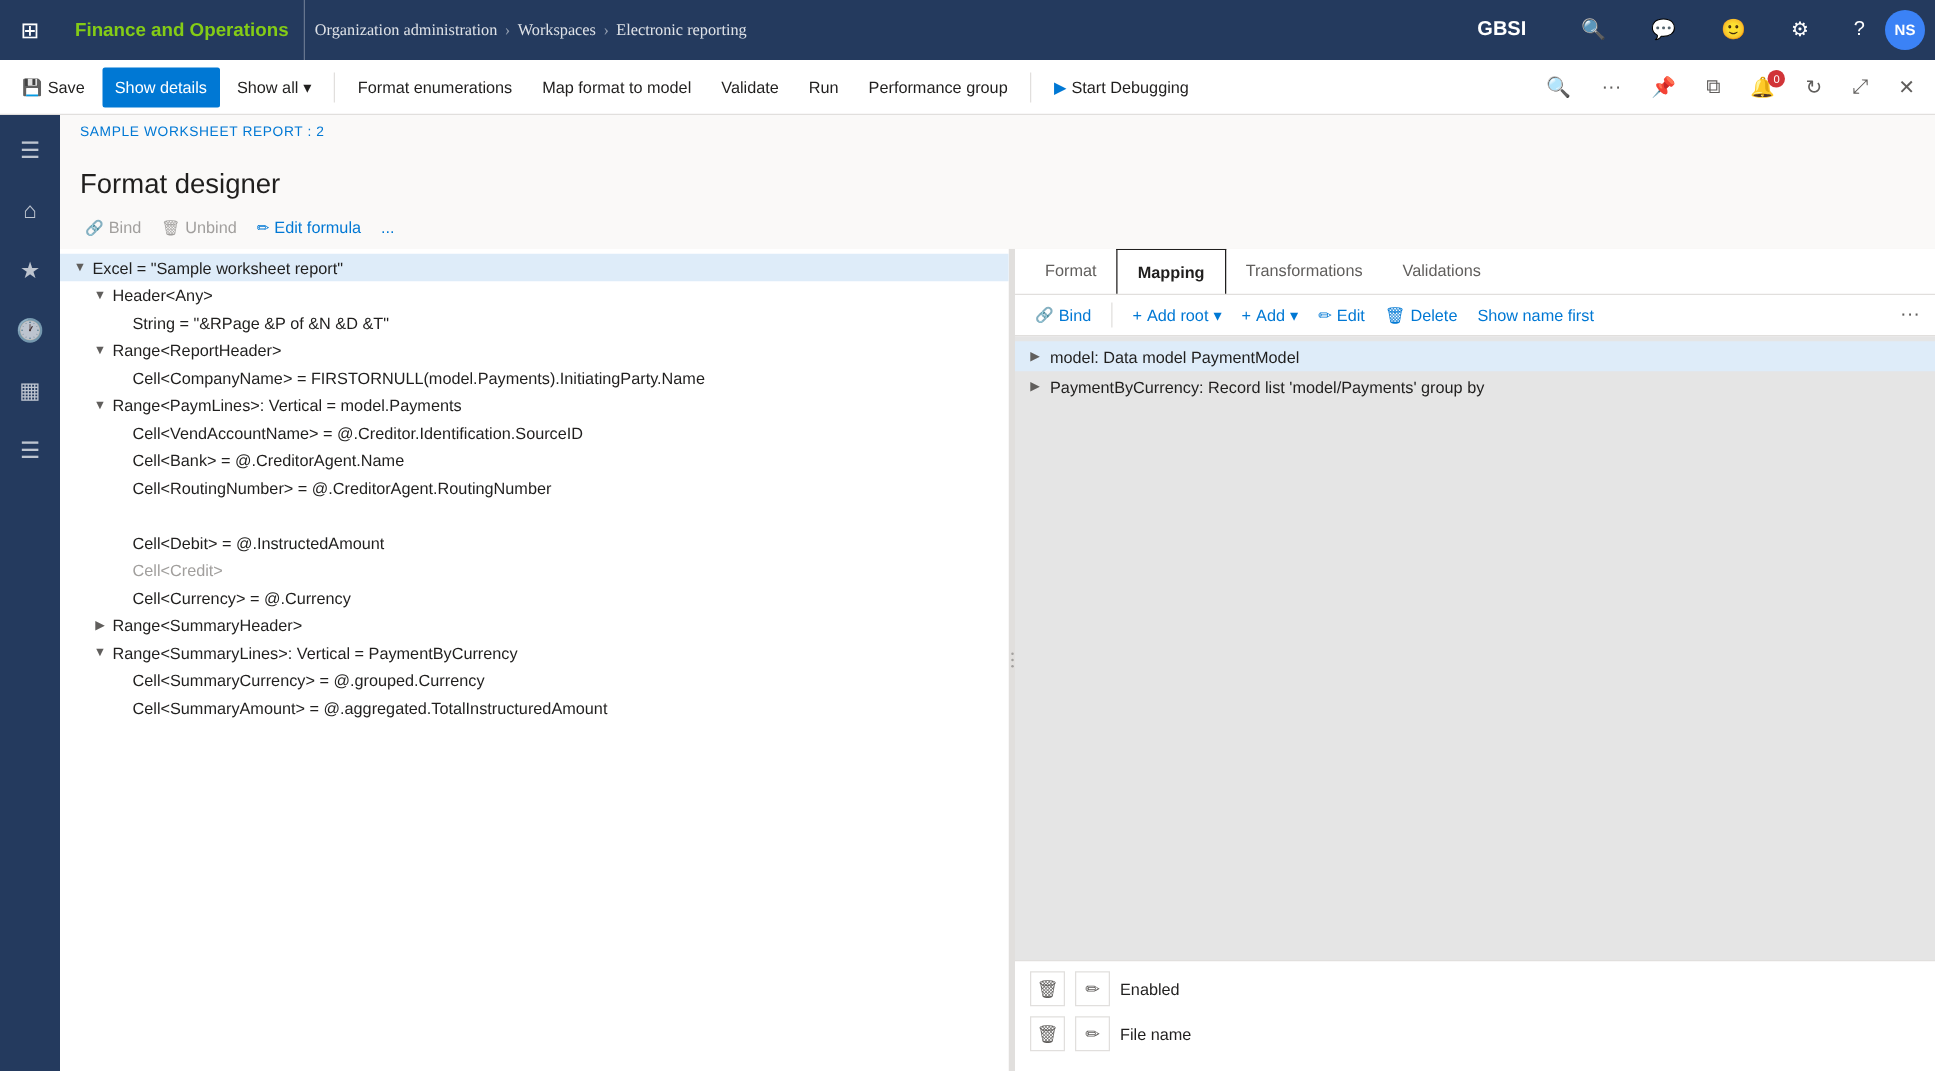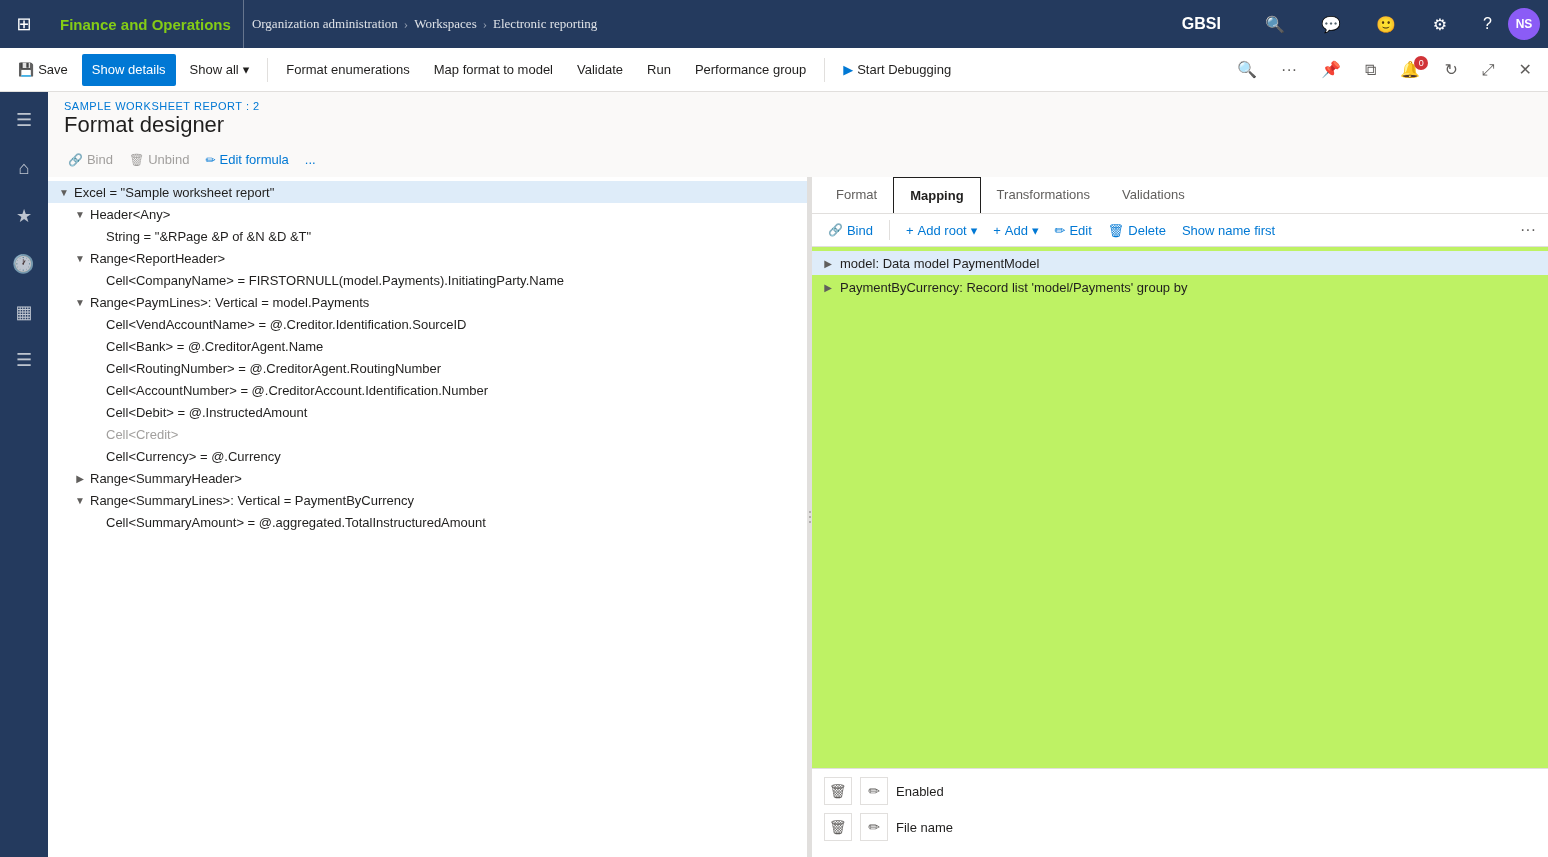--- a/index.html
+++ b/index.html
@@ -37,21 +37,21 @@
     .top-nav .breadcrumb .chevron { color: rgba(255,255,255,0.5); }
     .top-nav .nav-icons {
       display: flex; align-items: center; gap: 16px; color: white;
     }
     .top-nav .nav-icons span { cursor: pointer; font-size: 16px; margin-left: 20px; }
     .top-nav .org-code {
       font-size: 13px; color: white; font-weight: 600; padding: 0 8px;
     }
     .avatar {
       width: 32px; height: 32px; border-radius: 50%;
-      background: #8b5cf6; color: white;
+      background: #3b82f6; color: white;
       display: flex; align-items: center; justify-content: center;
       font-size: 12px; font-weight: 600; cursor: pointer;
     }
 
     
     .command-bar {
       background: #ffffff;
       display: flex;
       align-items: center;
       height: 44px;
@@ -106,21 +106,21 @@
       overflow: hidden;
     }
 
     
     .page-header {
       padding: 8px 16px 4px 16px;
       background: #faf9f8;
     }
     .page-breadcrumb {
       font-size: 11px; color: #0078d4; text-transform: uppercase;
-      letter-spacing: 0.5px; margin-bottom: 0;
+      letter-spacing: 0.5px; margin-bottom: 22px;
     }
     .page-title {
       font-size: 22px; font-weight: 300; color: #201f1e;
       margin-bottom: 4px;
     }
 
     
     .page-toolbar {
       display: flex; align-items: center; gap: 8px;
       padding: 4px 16px 8px 16px;
@@ -183,21 +183,21 @@
     .divider-dots {
       display: flex; flex-direction: column; gap: 3px;
     }
     .divider-dots span {
       width: 2px; height: 2px; background: #a19f9d; border-radius: 50%;
     }
 
     
     .mapping-panel {
       flex: 1;
-      background: #bef264;
+      background: #e5e5e5;
       display: flex;
       flex-direction: column;
       overflow: hidden;
     }
 
     
     .tab-bar {
       display: flex; align-items: center;
       border-bottom: 1px solid #e1dfdd;
       padding: 0 8px;
@@ -442,21 +442,20 @@
 
           <div class="tree-item">
             <span class="indent" style="display:inline-block;width:32px"></span>
             <span class="expander"></span>
             <span class="item-text">Cell&lt;RoutingNumber&gt; = @.CreditorAgent.RoutingNumber</span>
           </div>
 
           <div class="tree-item">
             <span class="indent" style="display:inline-block;width:32px"></span>
             <span class="expander"></span>
-            <span class="item-text">Cell&lt;AccountNumber&gt; = @.CreditorAccount.Identification.Number</span>
           </div>
 
           <div class="tree-item">
             <span class="indent" style="display:inline-block;width:32px"></span>
             <span class="expander"></span>
             <span class="item-text">Cell&lt;Debit&gt; = @.InstructedAmount</span>
           </div>
 
           <div class="tree-item">
             <span class="indent" style="display:inline-block;width:32px"></span>
@@ -475,20 +474,25 @@
             <span class="expander">▶</span>
             <span class="item-text">Range&lt;SummaryHeader&gt;</span>
           </div>
 
           <div class="tree-item">
             <span class="indent" style="display:inline-block;width:16px"></span>
             <span class="expander">▼</span>
             <span class="item-text">Range&lt;SummaryLines&gt;: Vertical = PaymentByCurrency</span>
           </div>
 
+          <div class="tree-item">
+            <span class="indent" style="display:inline-block;width:32px"></span>
+            <span class="expander"></span>
+            <span class="item-text">Cell&lt;SummaryCurrency&gt; = @.grouped.Currency</span>
+          </div>
 
           <div class="tree-item">
             <span class="indent" style="display:inline-block;width:32px"></span>
             <span class="expander"></span>
             <span class="item-text">Cell&lt;SummaryAmount&gt; = @.aggregated.TotalInstructuredAmount</span>
           </div>
 
         </div>
       </div>
 

